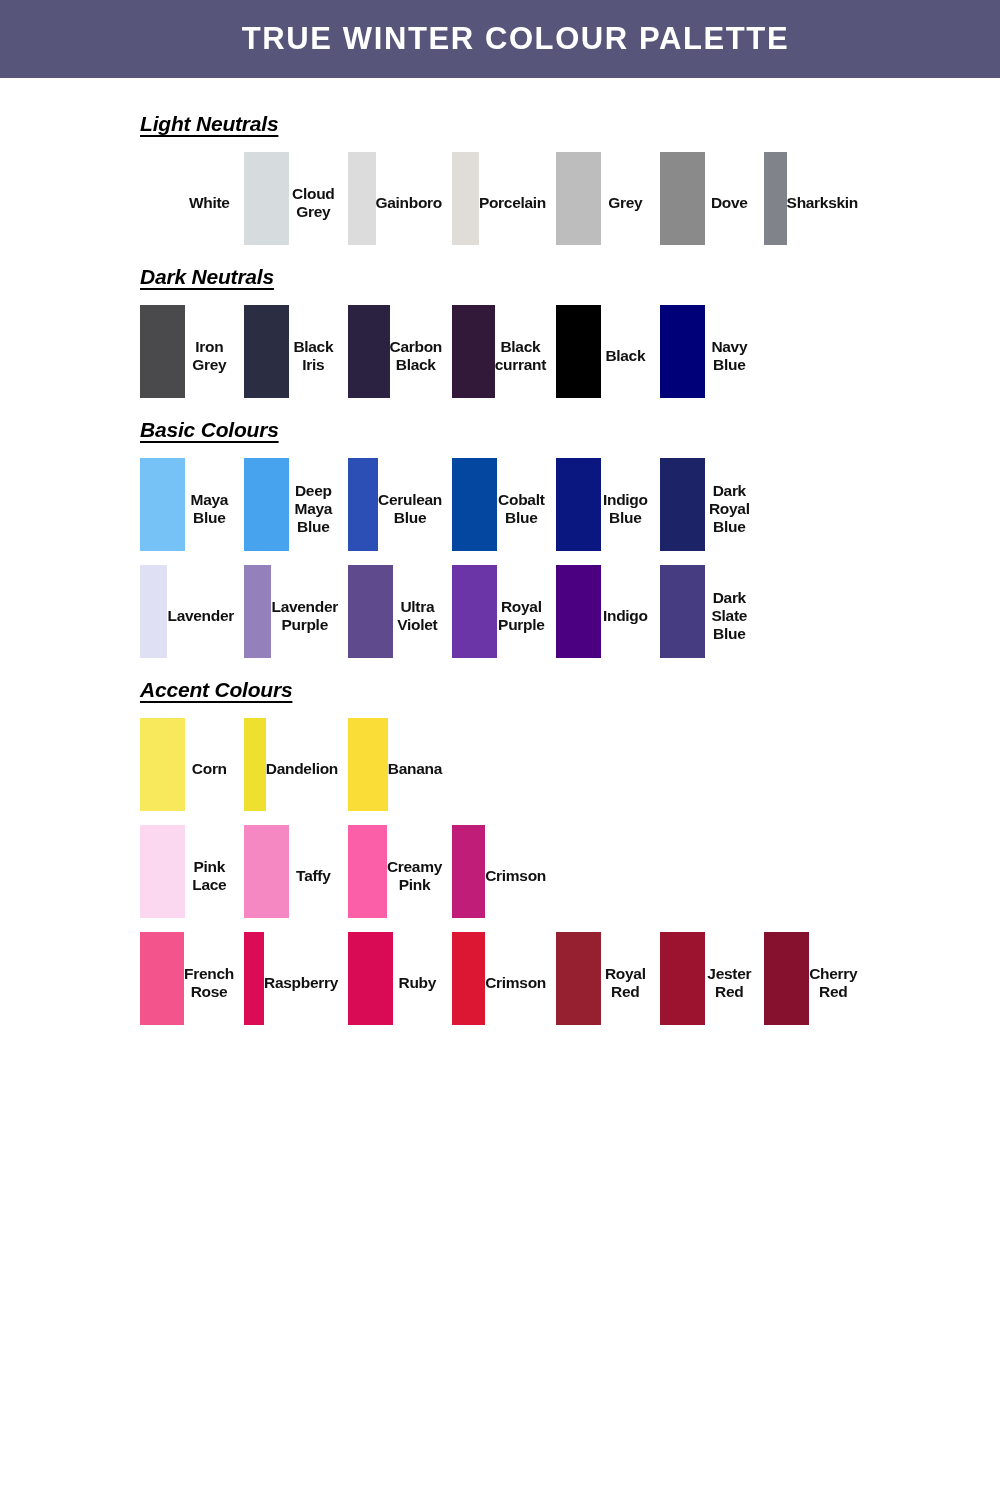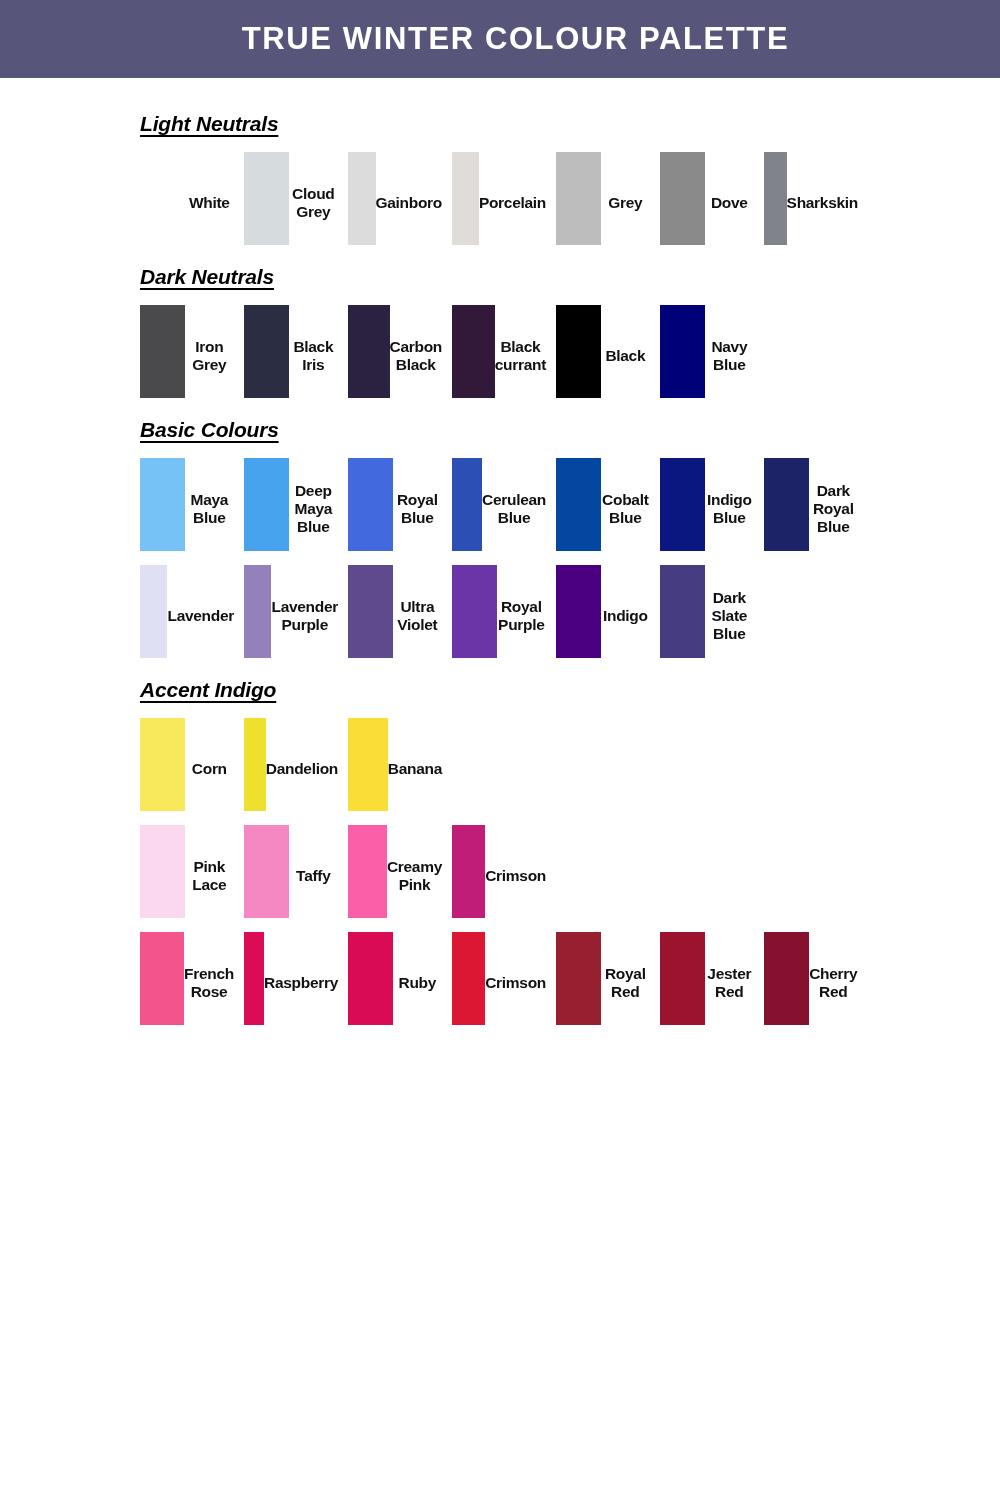--- a/index.html
+++ b/index.html
@@ -173,24 +173,20 @@
         <div class="section"><div class="section-heading">Basic Colours</div><div class="sp-head-to-row"></div><div class="swatch-row">
             <div class="swatch-cell">
               <div class="swatch-chip" style="background-color: rgb(118, 194, 247);"></div>
               <div class="swatch-label">Maya Blue</div>
             </div>
             <div class="swatch-cell">
               <div class="swatch-chip" style="background-color: rgb(71, 163, 238);"></div>
               <div class="swatch-label">Deep Maya Blue</div>
             </div>
             <div class="swatch-cell">
-              <div class="swatch-chip" style="background-color: rgb(66, 105, 222);"></div>
-              <div class="swatch-label">Royal Blue</div>
-            </div>
-            <div class="swatch-cell">
               <div class="swatch-chip" style="background-color: rgb(43, 79, 181);"></div>
               <div class="swatch-label">Cerulean Blue</div>
             </div>
             <div class="swatch-cell">
               <div class="swatch-chip" style="background-color: rgb(4, 71, 160);"></div>
               <div class="swatch-label">Cobalt Blue</div>
             </div>
             <div class="swatch-cell">
               <div class="swatch-chip" style="background-color: rgb(10, 23, 128);"></div>
               <div class="swatch-label">Indigo Blue</div>
@@ -218,21 +214,21 @@
             </div>
             <div class="swatch-cell">
               <div class="swatch-chip" style="background-color: rgb(75, 0, 130);"></div>
               <div class="swatch-label">Indigo</div>
             </div>
             <div class="swatch-cell">
               <div class="swatch-chip" style="background-color: rgb(69, 60, 130);"></div>
               <div class="swatch-label">Dark Slate Blue</div>
             </div>
           </div><div class="sp-row-to-head"></div></div>
-        <div class="section"><div class="section-heading">Accent Indigo</div><div class="sp-head-to-row"></div><div class="swatch-row">
+        <div class="section"><div class="section-heading">Accent Colours</div><div class="sp-head-to-row"></div><div class="swatch-row">
             <div class="swatch-cell">
               <div class="swatch-chip" style="background-color: rgb(248, 232, 92);"></div>
               <div class="swatch-label">Corn</div>
             </div>
             <div class="swatch-cell">
               <div class="swatch-chip" style="background-color: rgb(239, 224, 48);"></div>
               <div class="swatch-label">Dandelion</div>
             </div>
             <div class="swatch-cell">
               <div class="swatch-chip" style="background-color: rgb(251, 221, 56);"></div>

